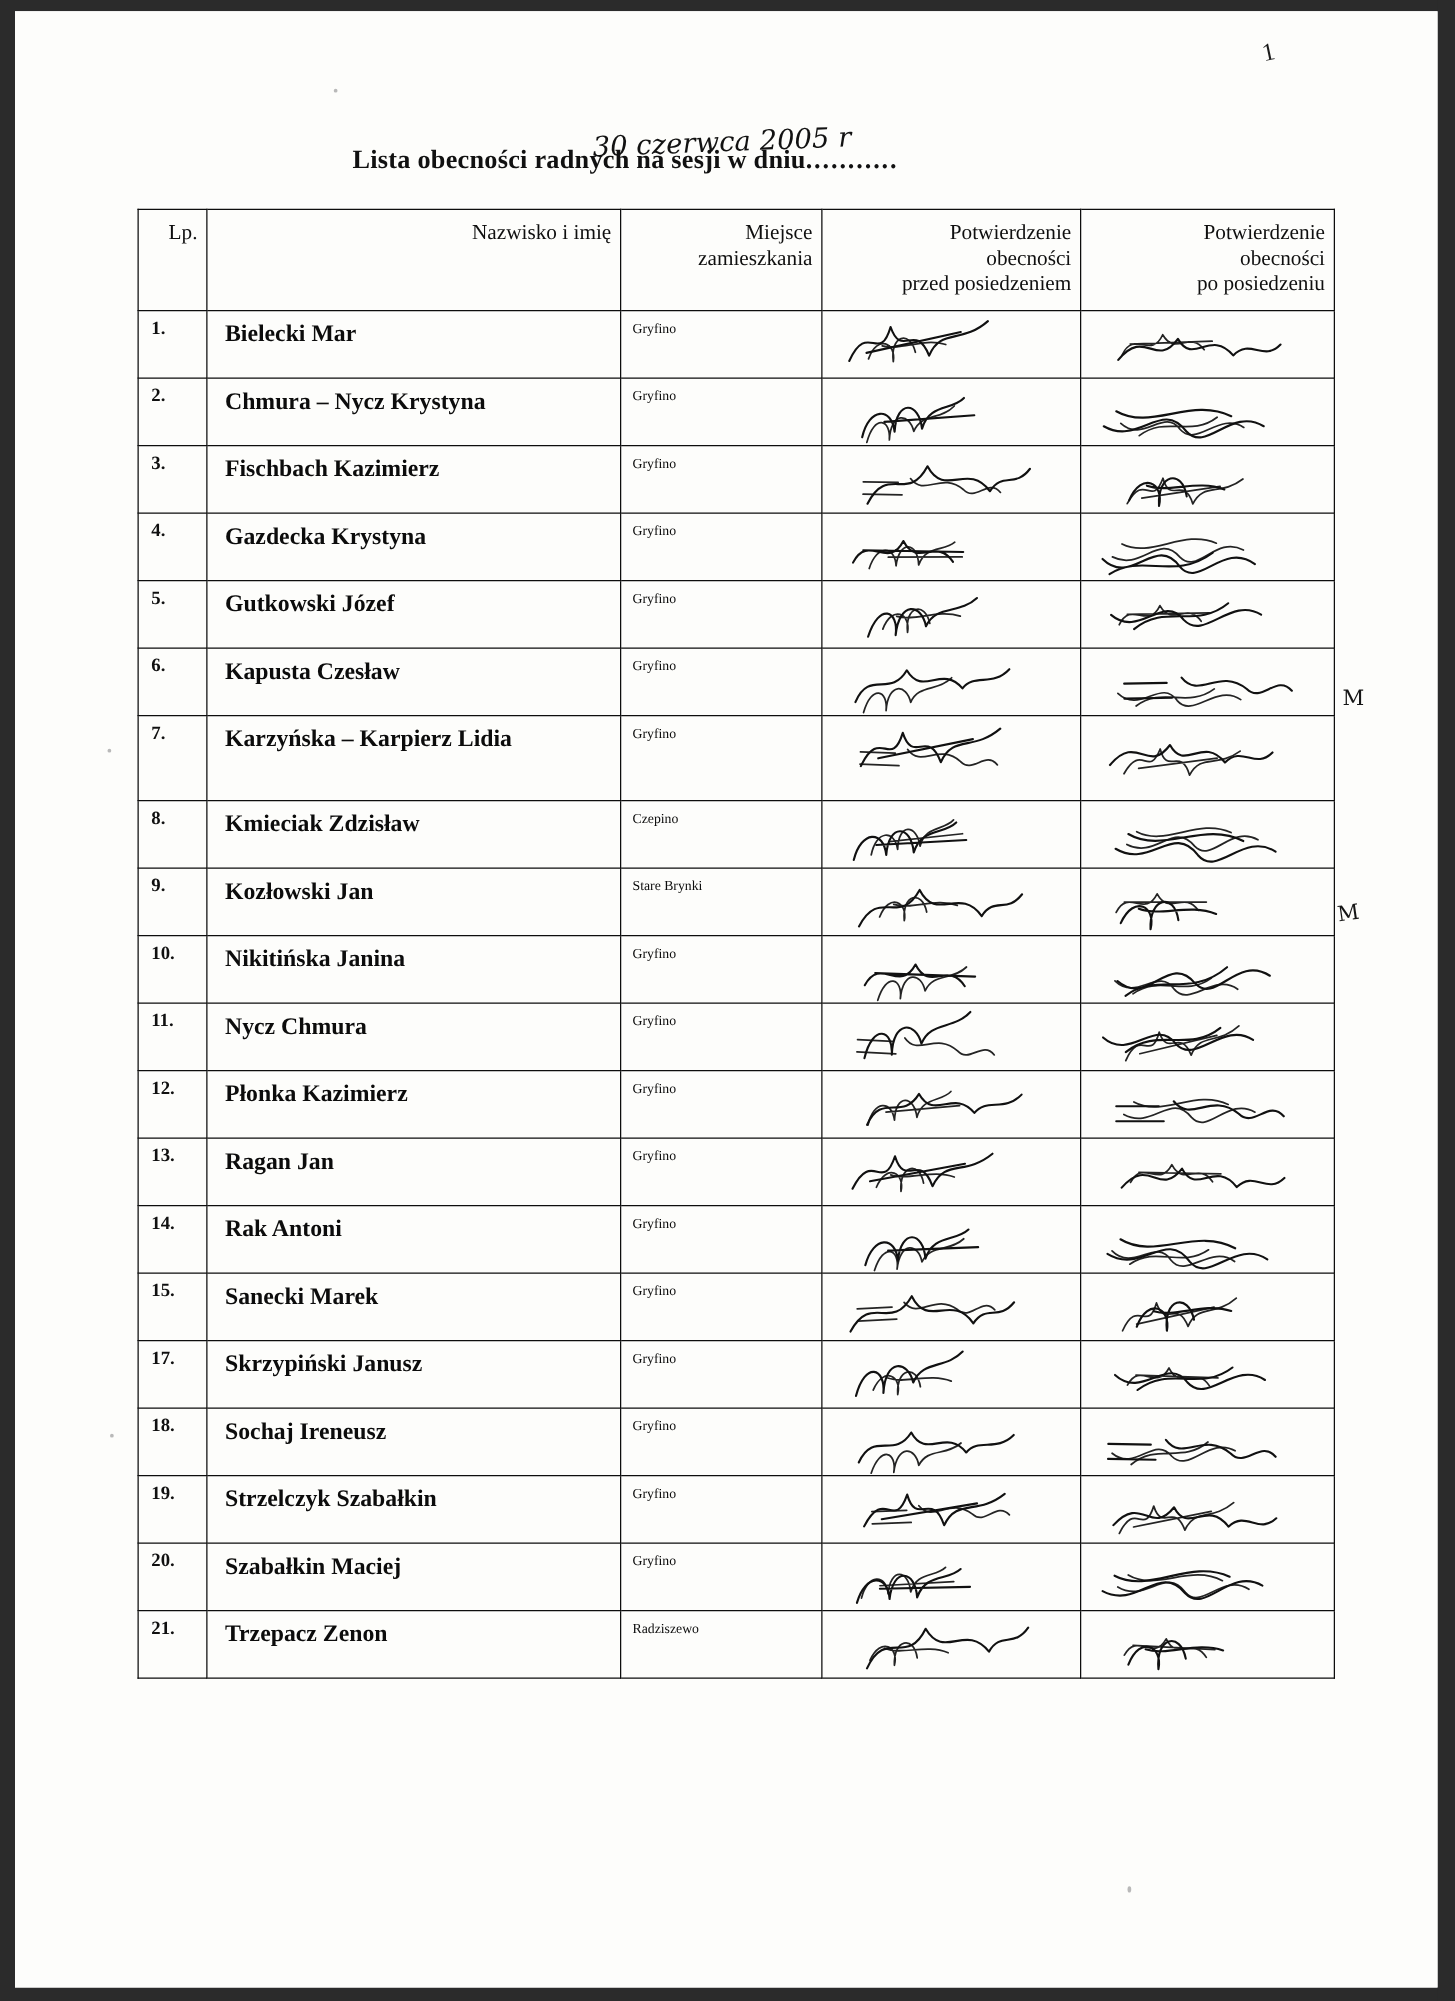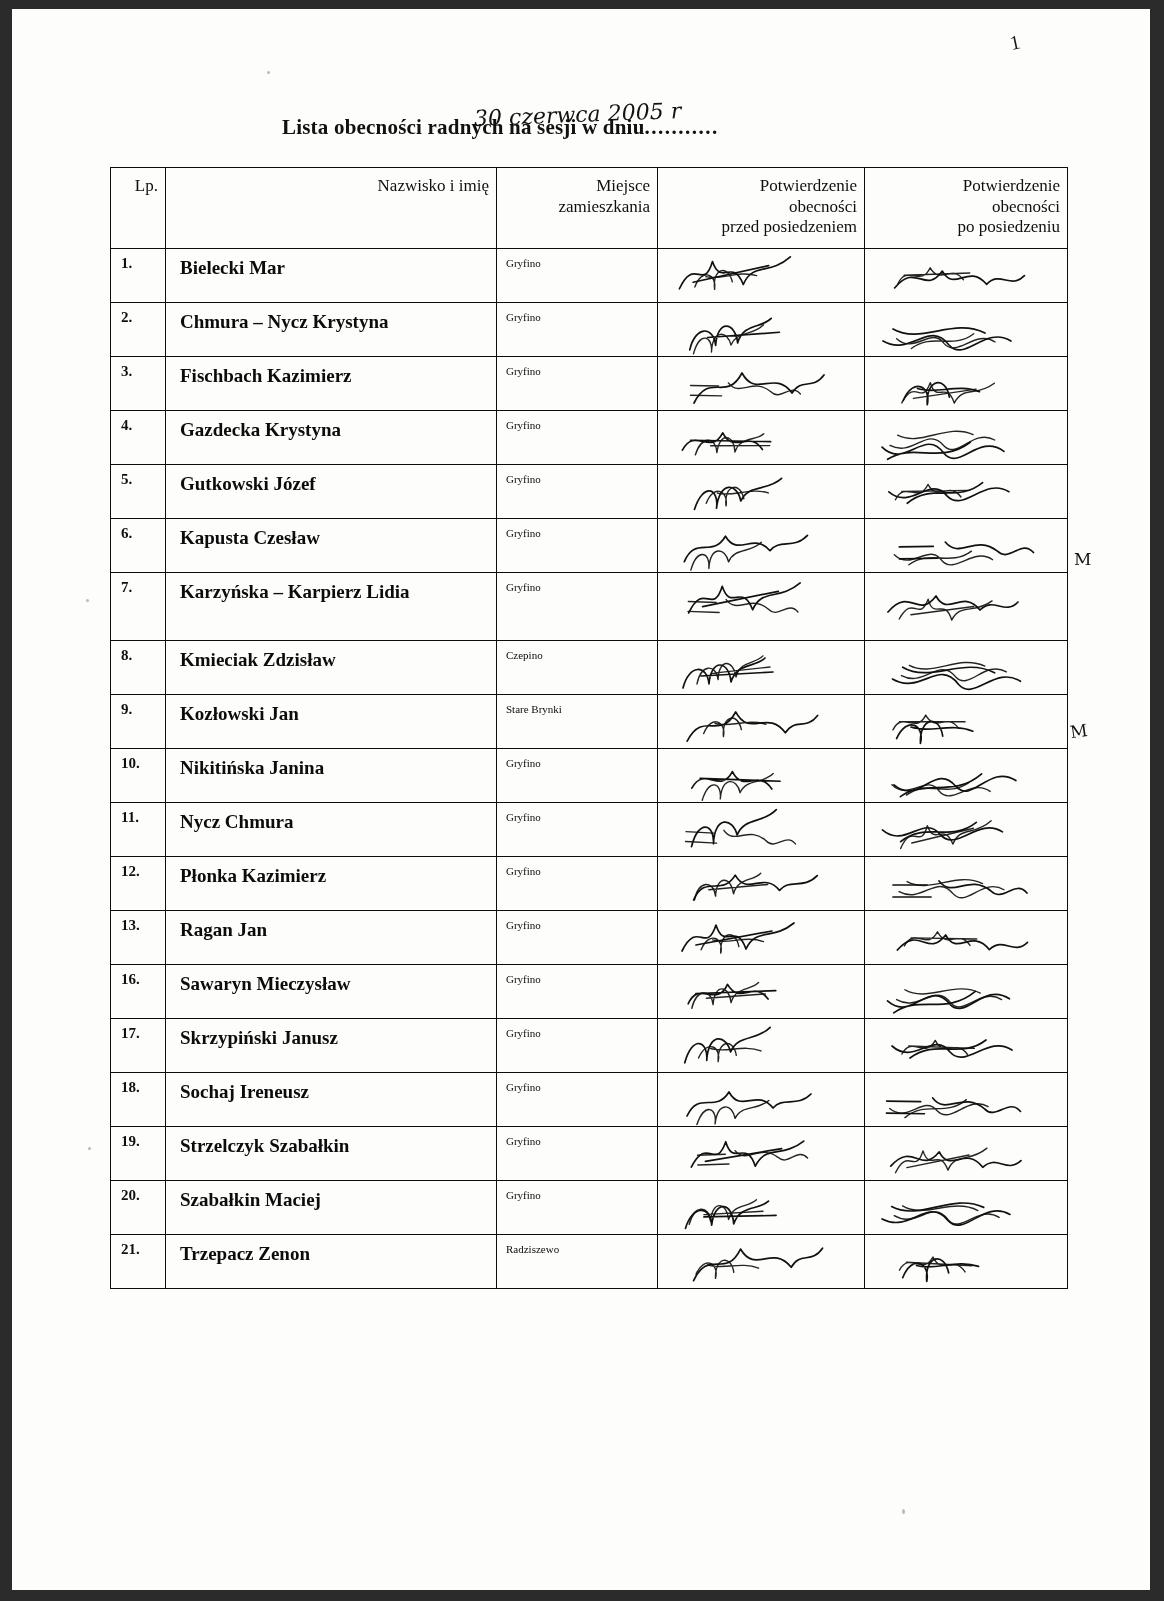--- a/index.html
+++ b/index.html
@@ -571,41 +571,68 @@
               <div class="sig">
                 <svg width="190" height="70">
                   <path class="sig-path" d="M4,36 C26,10 34,44 52,20 C64,42 78,12 96,34 C110,20 120,40 134,26" transform="translate(33,13) rotate(1)"></path>
                   <path class="sig-path" d="M6,34 C18,10 34,40 46,16 C58,38 72,12 86,32 M14,24 L94,24" transform="translate(39,17) scale(0.82) rotate(1)" opacity="0.92"></path>
                 </svg>
               </div>
             </td>
           </tr>
           <tr class="body-row">
             <td class="c-lp">
-              <div class="cell-lp">16.</div>
-            </td>
-            <td class="c-name">
-              <div class="cell-name">Sawaryn Mieczysław</div>
-            </td>
-            <td class="c-place">
-              <div class="cell-place">Gryfino</div>
-            </td>
-            <td class="c-before">
-              <div class="sig">
-                <svg width="190" height="70">
-                  <path class="sig-path" d="M6,34 C18,10 34,40 46,16 C58,38 72,12 86,32 M14,24 L94,24" transform="translate(27,15) rotate(-2)"></path>
-                  <path class="sig-path" d="M10,42 C16,18 34,18 36,38 C38,12 56,14 58,36 C64,16 82,22 92,12 M28,30 L100,26" transform="translate(29,19) scale(0.82) rotate(-1)" opacity="0.92"></path>
-                </svg>
-              </div>
-            </td>
-            <td class="c-after">
-              <div class="sig">
-                <svg width="190" height="70">
-                  <path class="sig-path" d="M4,28 C28,50 46,6 66,32 C82,50 100,10 126,28 M10,40 C36,22 62,44 92,20" transform="translate(22,18) rotate(-1)"></path>
-                  <path class="sig-path" d="M2,30 C30,46 48,8 68,34 C84,52 104,14 130,30 M12,18 C40,34 72,6 104,22" transform="translate(34,20) scale(0.82) rotate(0)" opacity="0.92"></path>
+              <div class="cell-lp">14.</div>
+            </td>
+            <td class="c-name">
+              <div class="cell-name">Rak Antoni</div>
+            </td>
+            <td class="c-place">
+              <div class="cell-place">Gryfino</div>
+            </td>
+            <td class="c-before">
+              <div class="sig">
+                <svg width="190" height="70">
+                  <path class="sig-path" d="M10,42 C16,18 34,18 36,38 C38,12 56,14 58,36 C64,16 82,22 92,12 M28,30 L100,26" transform="translate(29,15) rotate(1)"></path>
+                  <path class="sig-path" d="M12,44 C20,16 36,22 34,42 C36,14 54,16 58,34 C66,16 84,24 98,10" transform="translate(37,25) scale(0.82) rotate(2)" opacity="0.92"></path>
+                </svg>
+              </div>
+            </td>
+            <td class="c-after">
+              <div class="sig">
+                <svg width="190" height="70">
+                  <path class="sig-path" d="M2,30 C30,46 48,8 68,34 C84,52 104,14 130,30 M12,18 C40,34 72,6 104,22" transform="translate(24,18) rotate(2)"></path>
+                  <path class="sig-path" d="M2,24 C24,44 44,8 60,30 C76,48 98,12 122,28 M20,36 C46,16 70,38 96,18" transform="translate(28,26) scale(0.82) rotate(3)" opacity="0.92"></path>
+                </svg>
+              </div>
+            </td>
+          </tr>
+          <tr class="body-row">
+            <td class="c-lp">
+              <div class="cell-lp">15.</div>
+            </td>
+            <td class="c-name">
+              <div class="cell-name">Sanecki  Marek</div>
+            </td>
+            <td class="c-place">
+              <div class="cell-place">Gryfino</div>
+            </td>
+            <td class="c-before">
+              <div class="sig">
+                <svg width="190" height="70">
+                  <path class="sig-path" d="M8,46 C24,14 40,46 56,16 C70,42 88,12 106,36 C116,20 126,34 138,18" transform="translate(20,10) rotate(2)"></path>
+                  <path class="sig-path" d="M6,20 L40,20 M6,32 L44,32 M52,16 C66,34 82,8 104,26 C116,38 128,14 140,28" transform="translate(26,22) scale(0.82) rotate(-3)" opacity="0.92"></path>
+                </svg>
+              </div>
+            </td>
+            <td class="c-after">
+              <div class="sig">
+                <svg width="190" height="70">
+                  <path class="sig-path" d="M16,40 C26,16 44,26 40,44 C38,18 58,14 62,36 M30,28 C48,34 70,22 92,30" transform="translate(31,13) rotate(-2)"></path>
+                  <path class="sig-path" d="M6,40 C22,8 30,44 40,14 C48,40 60,10 70,38 C80,16 96,30 118,12 M20,34 L96,20" transform="translate(31,23) scale(0.82) rotate(-2)" opacity="0.92"></path>
                 </svg>
               </div>
             </td>
           </tr>
           <tr class="body-row">
             <td class="c-lp">
               <div class="cell-lp">17.</div>
             </td>
             <td class="c-name">
               <div class="cell-name">Skrzypiński Janusz</div>

